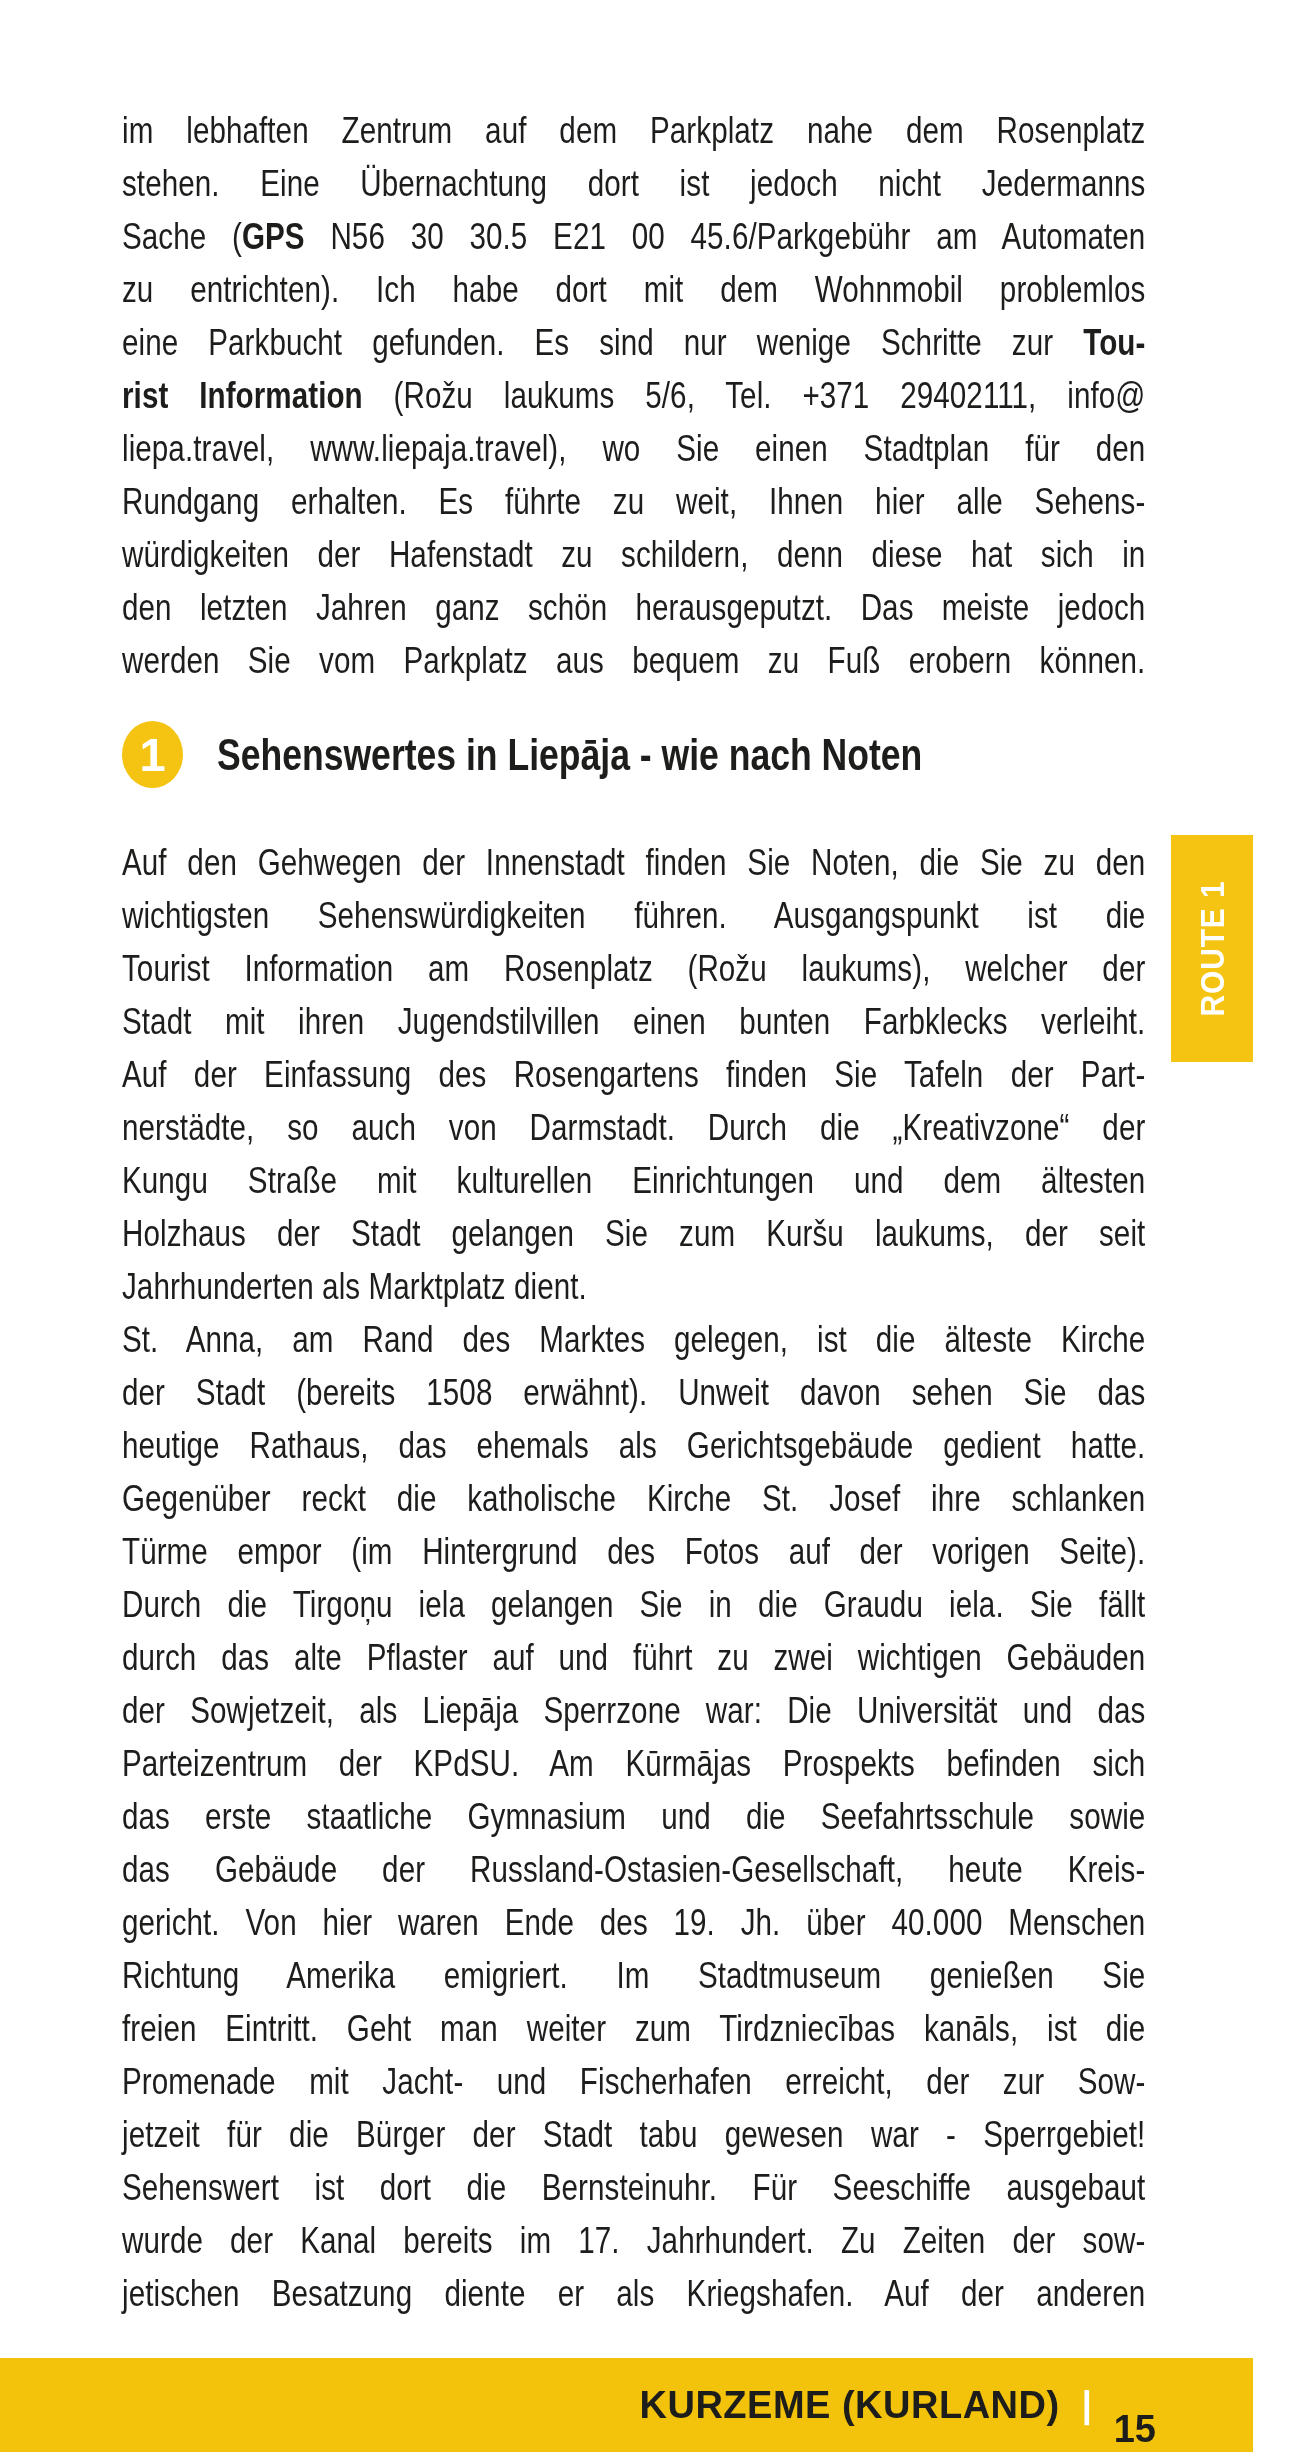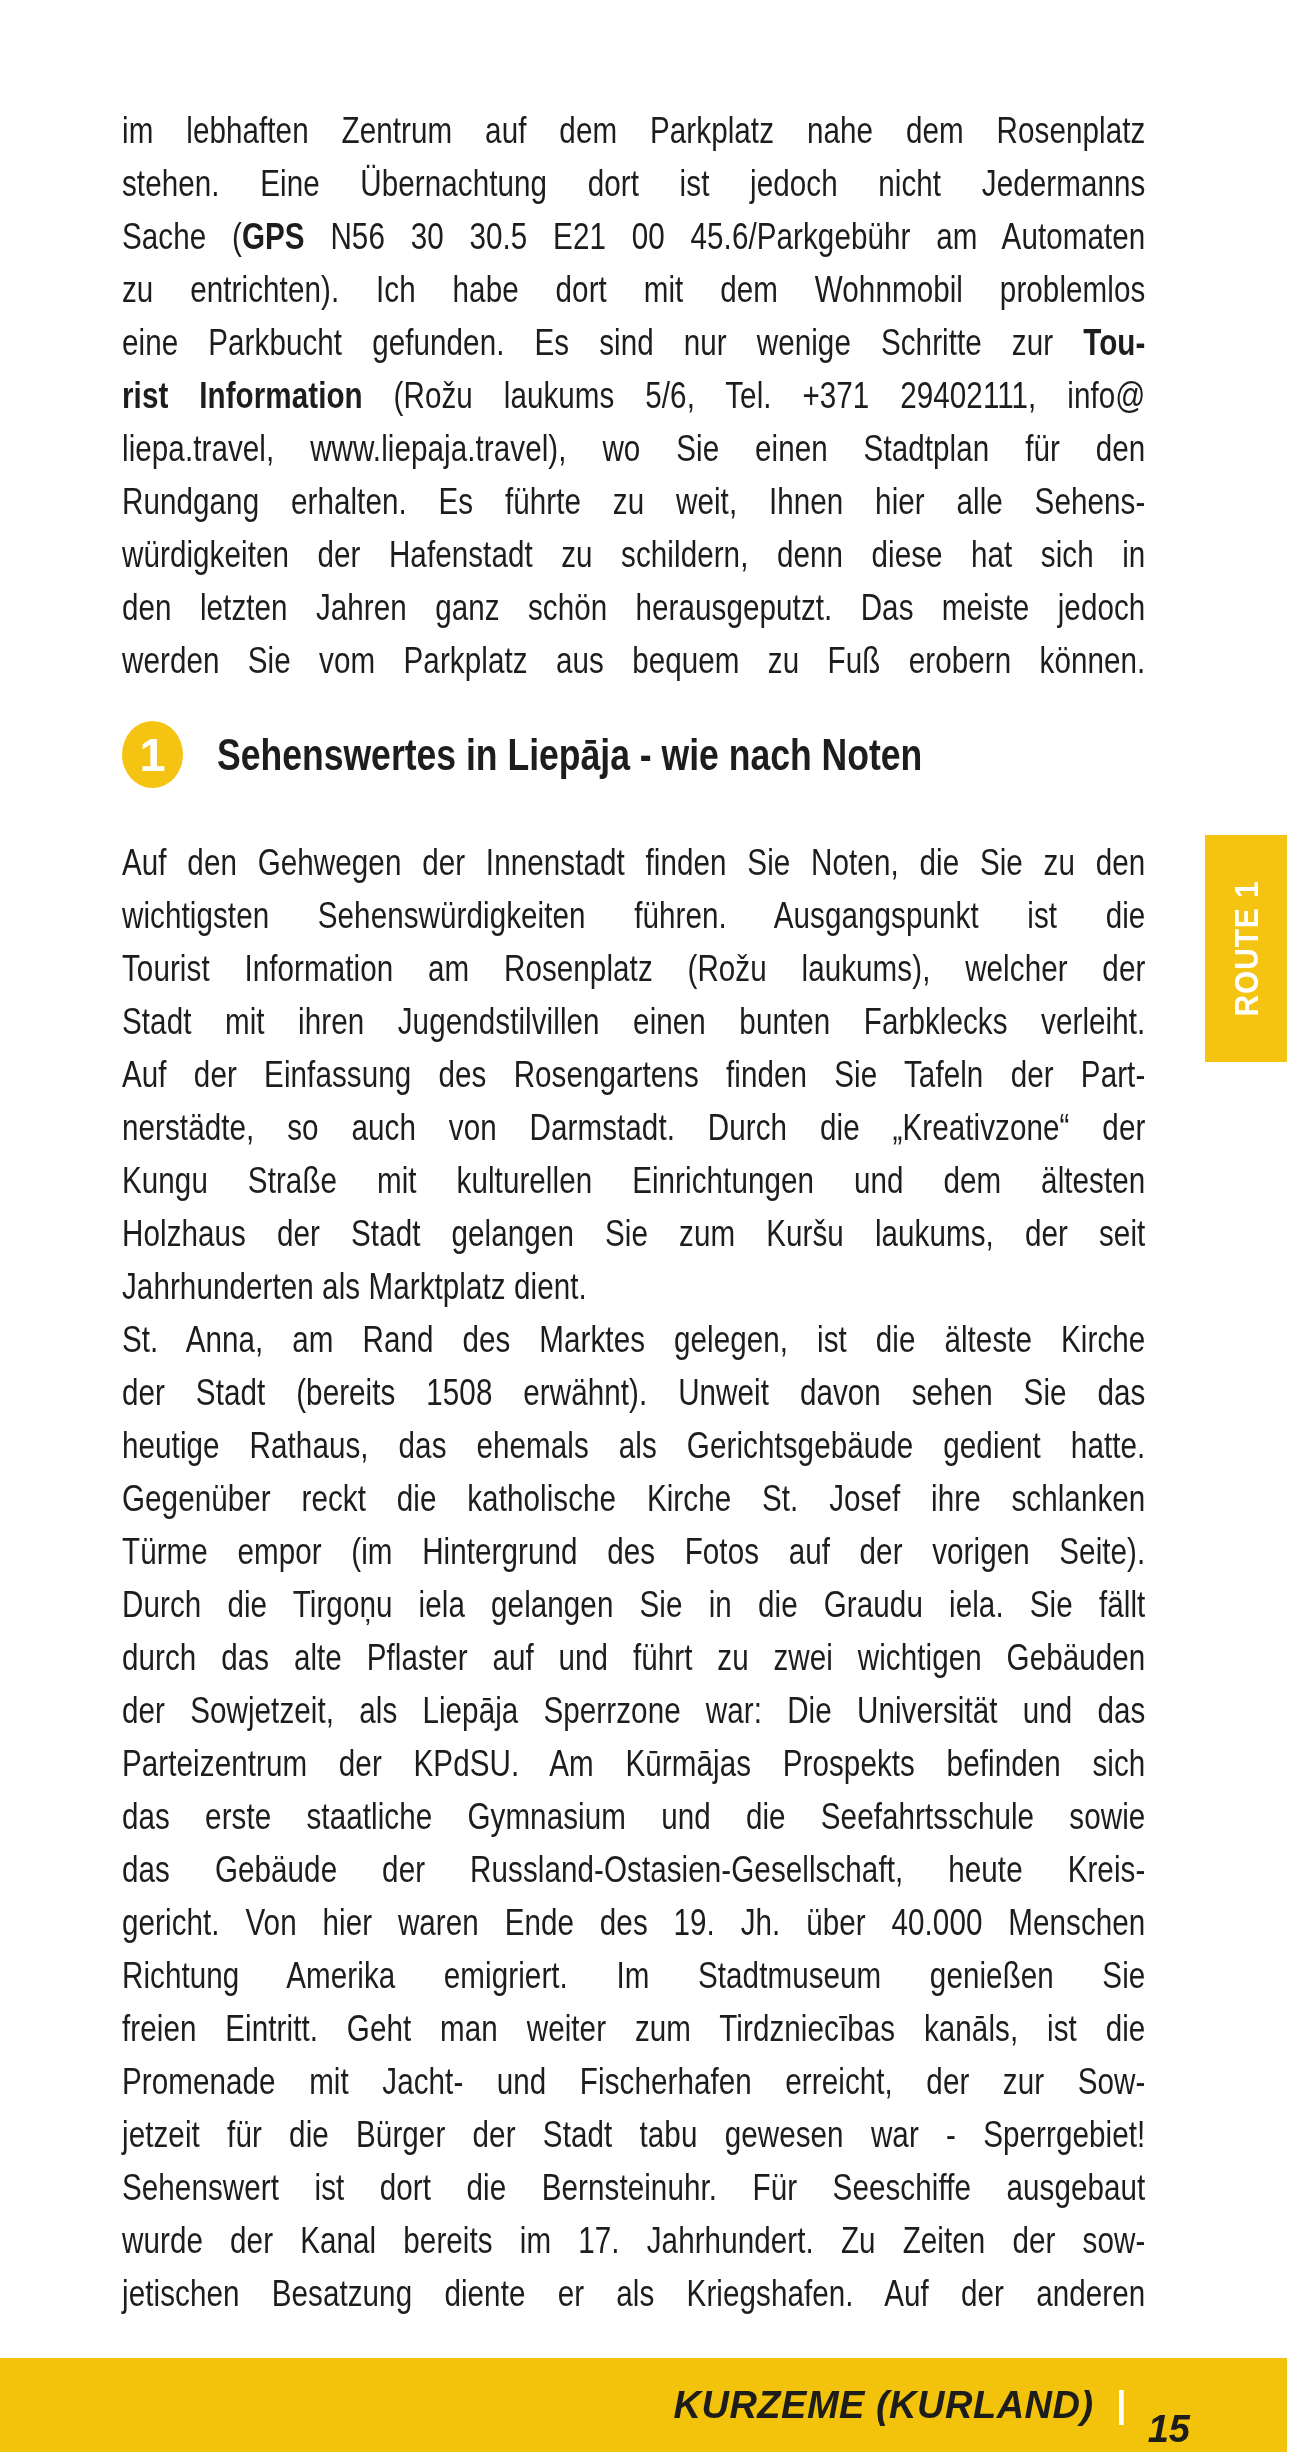--- a/index.html
+++ b/index.html
@@ -3,21 +3,20 @@
 <meta charset="utf-8">
 <style>
   html,body{margin:0;padding:0;background:#ffffff;}
   #page{
     position:relative;
     width:1253px;height:2452px;
     background:#ffffff;
     overflow:hidden;
     font-family:"Liberation Sans", sans-serif;
     color:#1d1d1b;
-    padding-left:34px;
   }
   
   .col{
     position:absolute;
     left:122px;
     width:1280px;
     transform:scaleX(0.7995);
     transform-origin:0 0;
   }
   .line{
@@ -73,21 +72,20 @@
   
   .footer{
     position:absolute;
     left:0;bottom:0;
     width:100%;height:94px;
     background:#F3C20B;
     display:flex;align-items:center;justify-content:flex-end;
     padding-right:97px;
     box-sizing:border-box;
     gap:22px;
-    font-style:italic;
   }
   .footer .region{font-weight:bold;font-size:38px;color:#1d1d1b;letter-spacing:0.5px;}
   .footer .sep{font-weight:bold;font-size:36px;color:#ffffff;}
   .footer .pagenum{font-weight:bold;font-size:38px;color:#1d1d1b;margin-top:48px;}
 </style>
 </head>
 <body>
 
 <div id="page">
 

